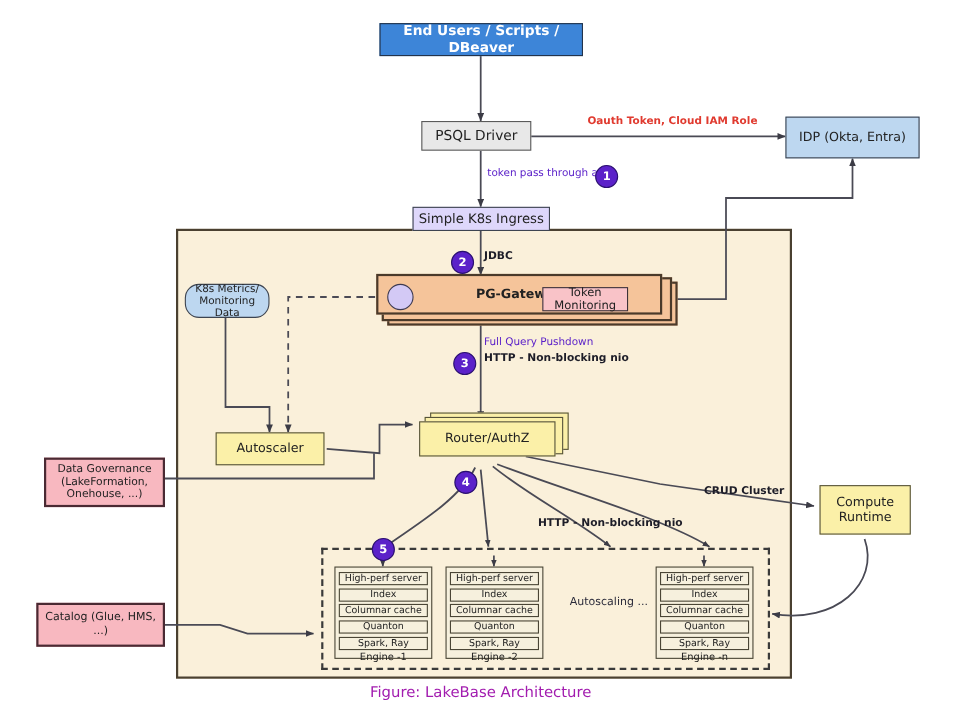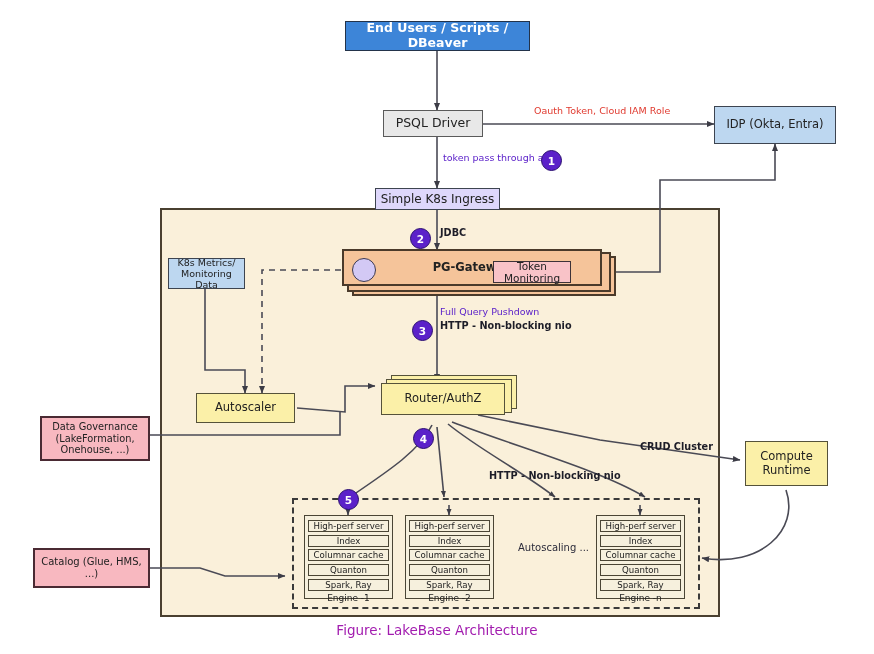--- a/index.html
+++ b/index.html
@@ -39,21 +39,21 @@
   .circlecap{position:absolute;border-radius:50%;background:#d3c9f5;border:1.6px solid #3d3a50;}
 
   
   .badge{position:absolute;width:19px;height:19px;border-radius:50%;
          background:#5b21c9;border:1.4px solid #2b1070;color:#fff;
          font-size:10.5px;font-weight:bold;display:flex;align-items:center;
          justify-content:center;}
 
   
   .lbl{position:absolute;white-space:nowrap;}
-  .lbl-red{color:#e03a2f;font-weight:normal;font-size:9.5px;}
+  .lbl-red{color:#e03a2f;font-weight:bold;font-size:9.5px;}
   .lbl-purple{color:#5b21c9;font-size:9.5px;}
   .lbl-dark{color:#1d1d28;font-weight:bold;font-size:9.7px;}
   .lbl-plain{color:#2b2b3a;font-size:10px;}
 
   #caption{position:absolute;left:0;top:622px;width:874px;text-align:center;
            font-size:13.5px;color:#a21caf;}
 </style>
 </head>
 <body>
 
@@ -131,21 +131,21 @@
   <div class="pg-shadow" style="left:347px;top:252px;width:260px;height:36px;"></div>
   <div class="node orange" style="left:342px;top:249px;width:260px;height:37px;">
     <span>PG-Gateway</span>
   </div>
   <div class="circlecap" style="left:352px;top:258px;width:22px;height:22px;"></div>
 
   <div class="node pinkpale" style="left:493px;top:261px;width:78px;height:22px;font-size:10.5px;">
     <span>Token Monitoring</span>
   </div>
 
-  <div class="node lightblue" style="left:168px;top:258px;width:77px;height:31px;font-size:9.5px;">
+  <div class="node lightblue" style="left:168px;top:258px;width:77px;height:31px;font-size:9.5px;border-radius:13px;">
     <span>K8s Metrics/ Monitoring Data</span>
   </div>
 
   <div class="node pink" style="left:40px;top:416px;width:110px;height:45px;font-size:9.8px;">
     <span>Data Governance (LakeFormation, Onehouse, ...)</span>
   </div>
 
   <div class="node pink" style="left:33px;top:548px;width:117px;height:40px;font-size:10px;">
     <span>Catalog (Glue, HMS, ...)</span>
   </div>

